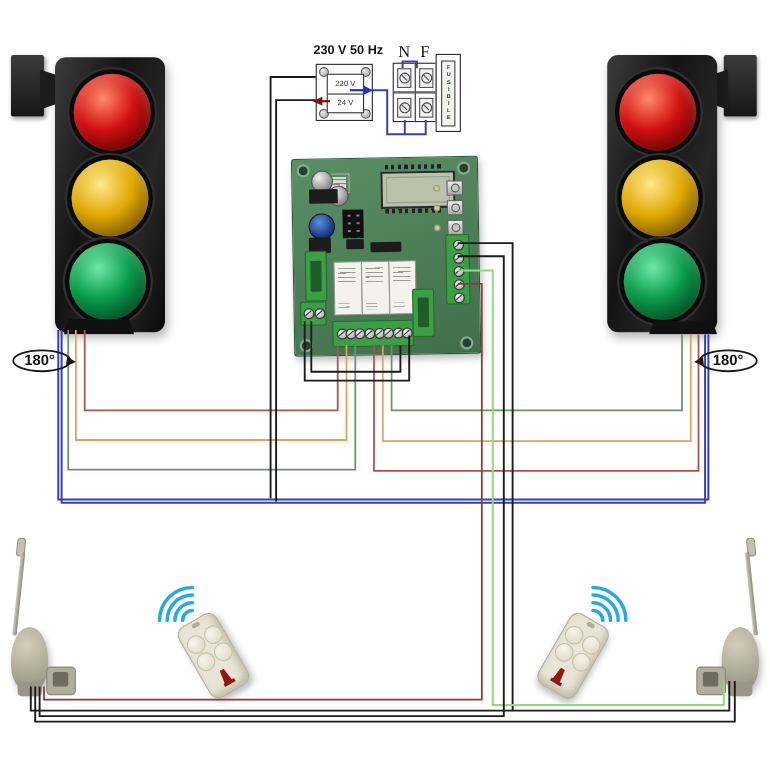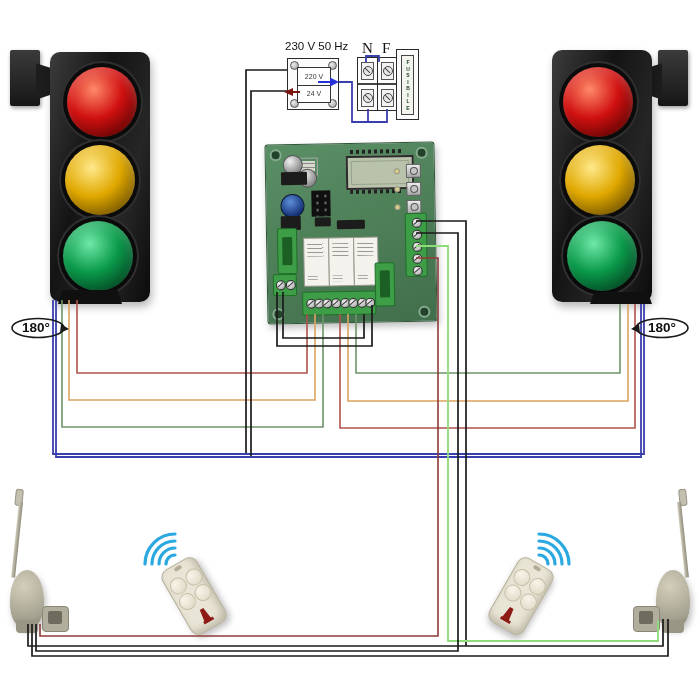--- a/index.html
+++ b/index.html
@@ -14,21 +14,21 @@
   .lens{position:absolute;width:70px;height:70px;border-radius:50%;
     box-shadow:0 0 0 4px #0b0b0b,0 0 0 6px #2f2f2f,inset 0 6px 10px rgba(255,255,255,.18);}
   .lens-red{background:radial-gradient(circle at 38% 32%, #ff8a6a, var(--lens-red) 45%, #4b0200 90%);}
   .lens-yellow{background:radial-gradient(circle at 38% 32%, #ffe98c, var(--lens-yellow) 45%, #5d4300 90%);}
   .lens-green{background:radial-gradient(circle at 38% 32%, #6fe8a8, var(--lens-green) 45%, #02351a 90%);}
   .bracket-plate{position:absolute;background:linear-gradient(180deg,#3b3b3b,#161616);border-radius:2px;
     box-shadow:1px 2px 4px rgba(0,0,0,.4);}
   .bracket-arm{position:absolute;background:#1d1d1d;}
   .rot-label{position:absolute;font-size:13.5px;font-weight:700;color:#101010;z-index:8;}
   
-  .supply-label{position:absolute;font-size:11.5px;font-weight:400;color:#111;}
+  .supply-label{position:absolute;font-size:11.5px;font-weight:700;color:#111;}
   .transformer{position:absolute;background:#fbfbfb;border:1.4px solid #2a2a2a;}
   .t-screw{position:absolute;width:7px;height:7px;border-radius:50%;border:1px solid #555;
     background:radial-gradient(circle at 35% 35%,#eee,#999);}
   .t-inner{position:absolute;left:9px;top:8px;width:32px;height:34px;border:1px solid #333;
     display:flex;flex-direction:column;background:#fff;}
   .t-cell{flex:1;display:flex;align-items:center;justify-content:center;font-size:7px;color:#333;}
   .t-cell:first-child{border-bottom:1px solid #333;}
   .nf-block{position:absolute;background:#fdfdfd;border:1.4px solid #2a2a2a;}
   .nf-cell{position:absolute;left:0;width:100%;height:50%;box-sizing:border-box;border-bottom:1px solid #444;}
   .nf-cell.b{top:50%;border-bottom:none;border-top:1px solid #444;}

